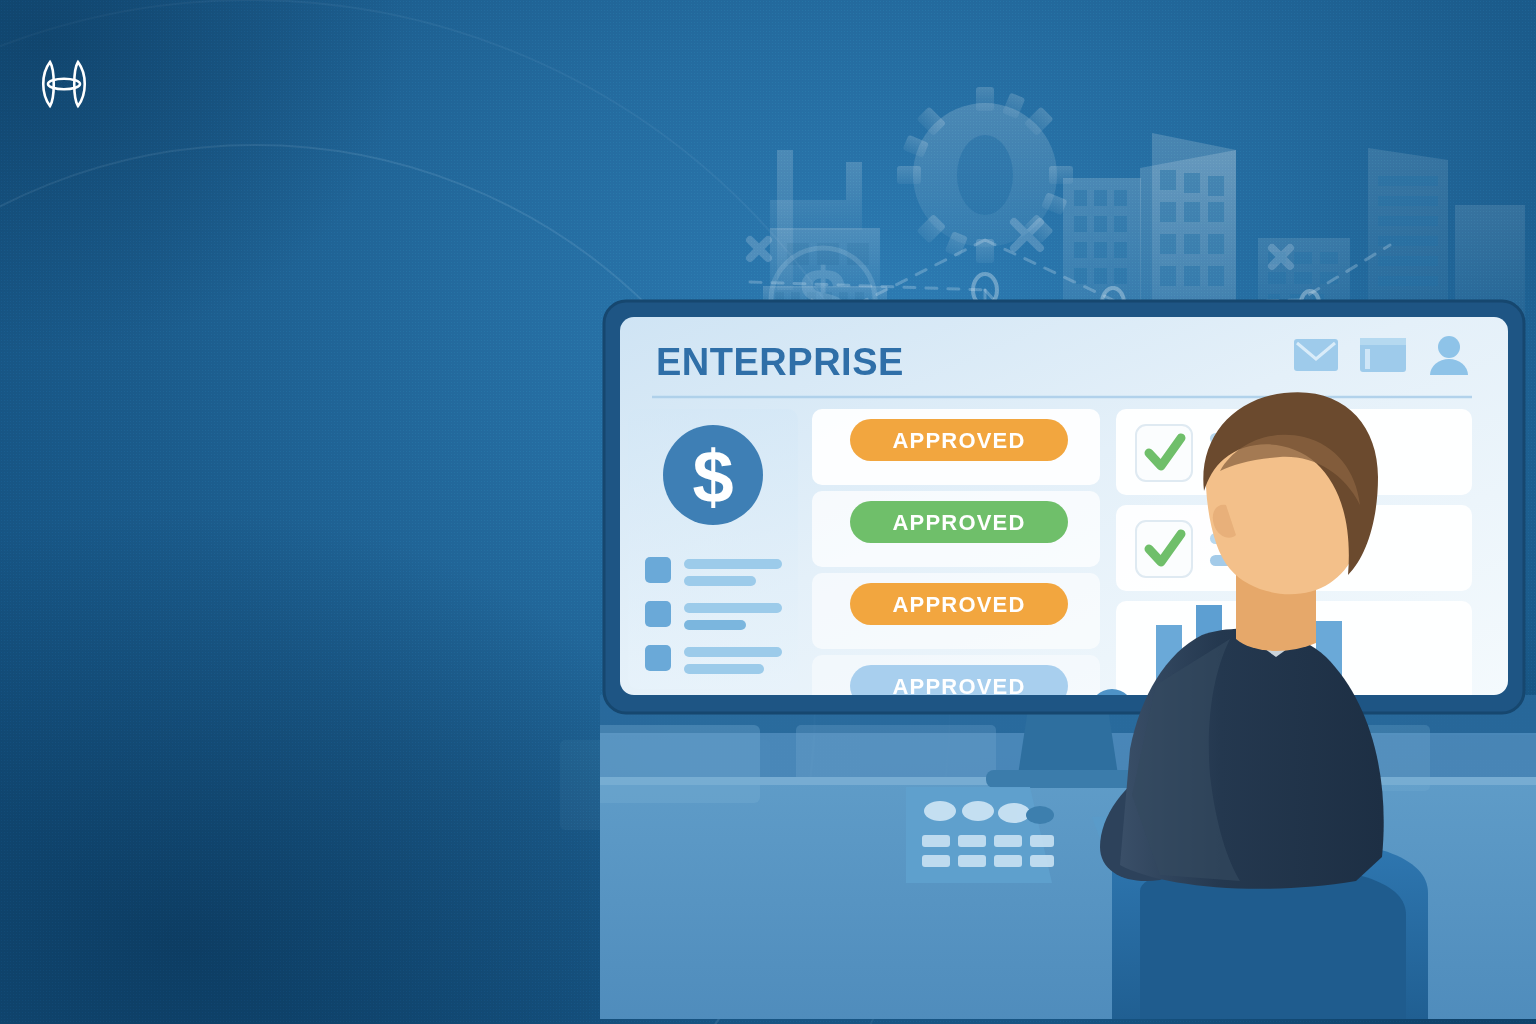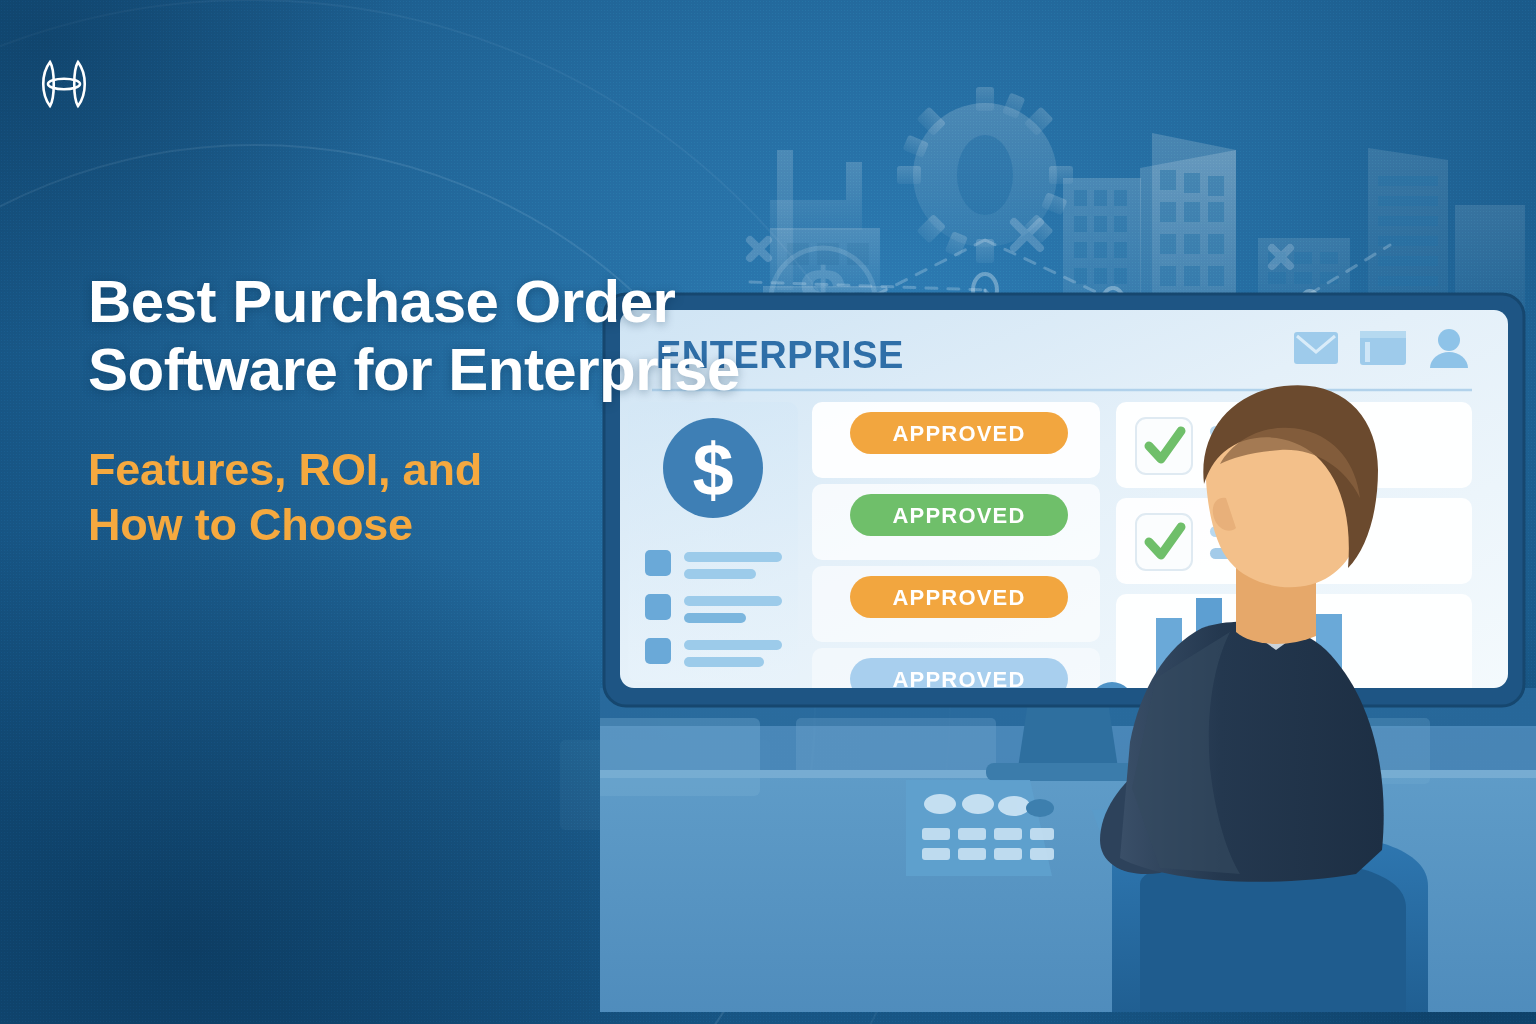--- a/index.html
+++ b/index.html
@@ -46,21 +46,21 @@
     letter-spacing:-0.5px; text-shadow:0 2px 10px rgba(5,40,68,.35);
   }
   .headline .l{ display:block; white-space:nowrap; }
   .subhead{
     margin-top:38px; color:#f5a93f; font-weight:700; font-size:45px;
     line-height:1.22; letter-spacing:-0.2px;
   }
   .subhead .l{ display:block; white-space:nowrap; }
 
   
-  .illus{ position:absolute; left:600px; top:28px; width:936px; height:984px; }
+  .illus{ position:absolute; left:600px; top:35px; width:936px; height:984px; }
   .illus svg{ display:block; }
 </style>
 </head>
 <body>
 
 <div class="stage">
 
   <svg class="bg-svg" viewBox="0 0 1536 1024">
     <defs>
       <linearGradient id="fadeTop" x1="0" y1="0" x2="0" y2="1">
@@ -470,24 +470,14 @@
         <path d="M604 456 C598 404, 632 364, 684 358 C742 351, 778 388, 778 442
                  C778 486, 766 522, 748 540 C752 492, 742 452, 716 428
                  C692 406, 650 402, 624 424 C614 432, 608 444, 604 456 Z" fill="#6b4a2e"></path>
         <path d="M620 436 C636 408, 670 394, 704 402 C736 410, 756 436, 760 470
                  C744 438, 714 420, 680 422 C652 424, 632 430, 620 436 Z" fill="#8a6340" opacity="0.75"></path>
       </g>
 
     </svg>
   </div>
 
-  <div class="copy">
-    <h1 class="headline">
-      <span class="l">Best Purchase Order</span>
-      <span class="l">Software for Enterprise</span>
-    </h1>
-    <h2 class="subhead">
-      <span class="l">Features, ROI, and</span>
-      <span class="l">How to Choose</span>
-    </h2>
-  </div>
 
 </div>
 
 </body></html>

